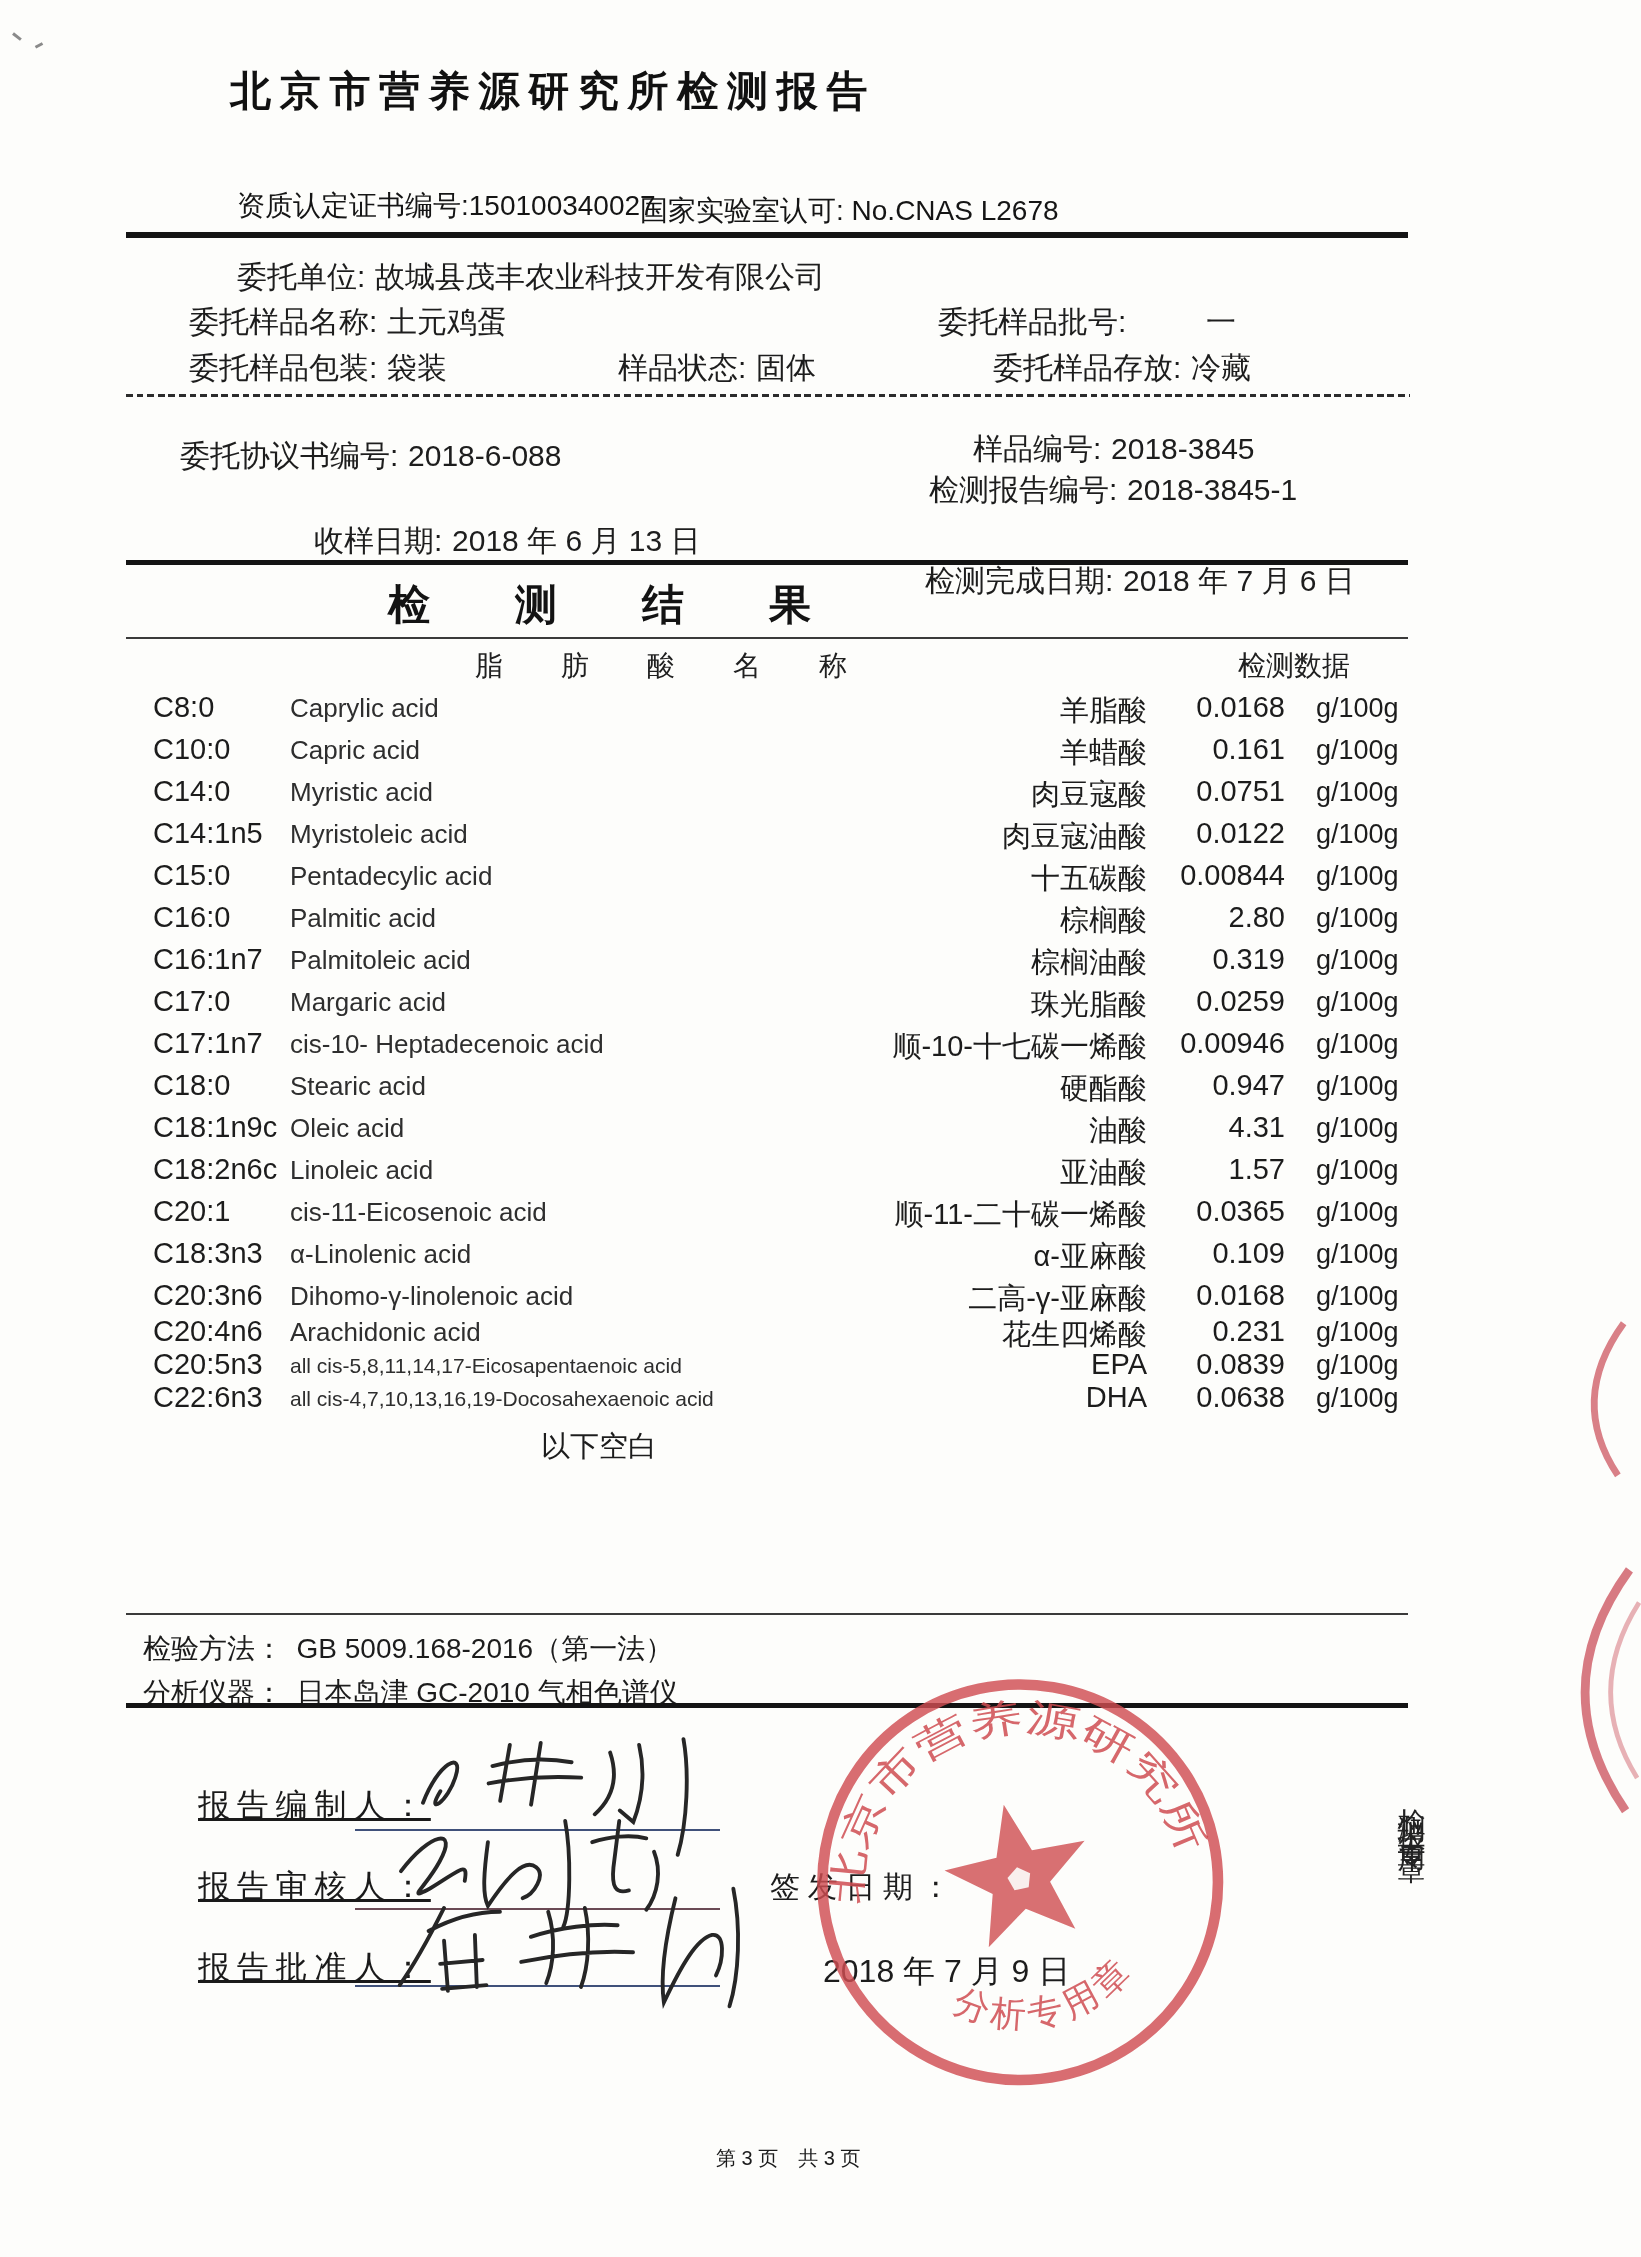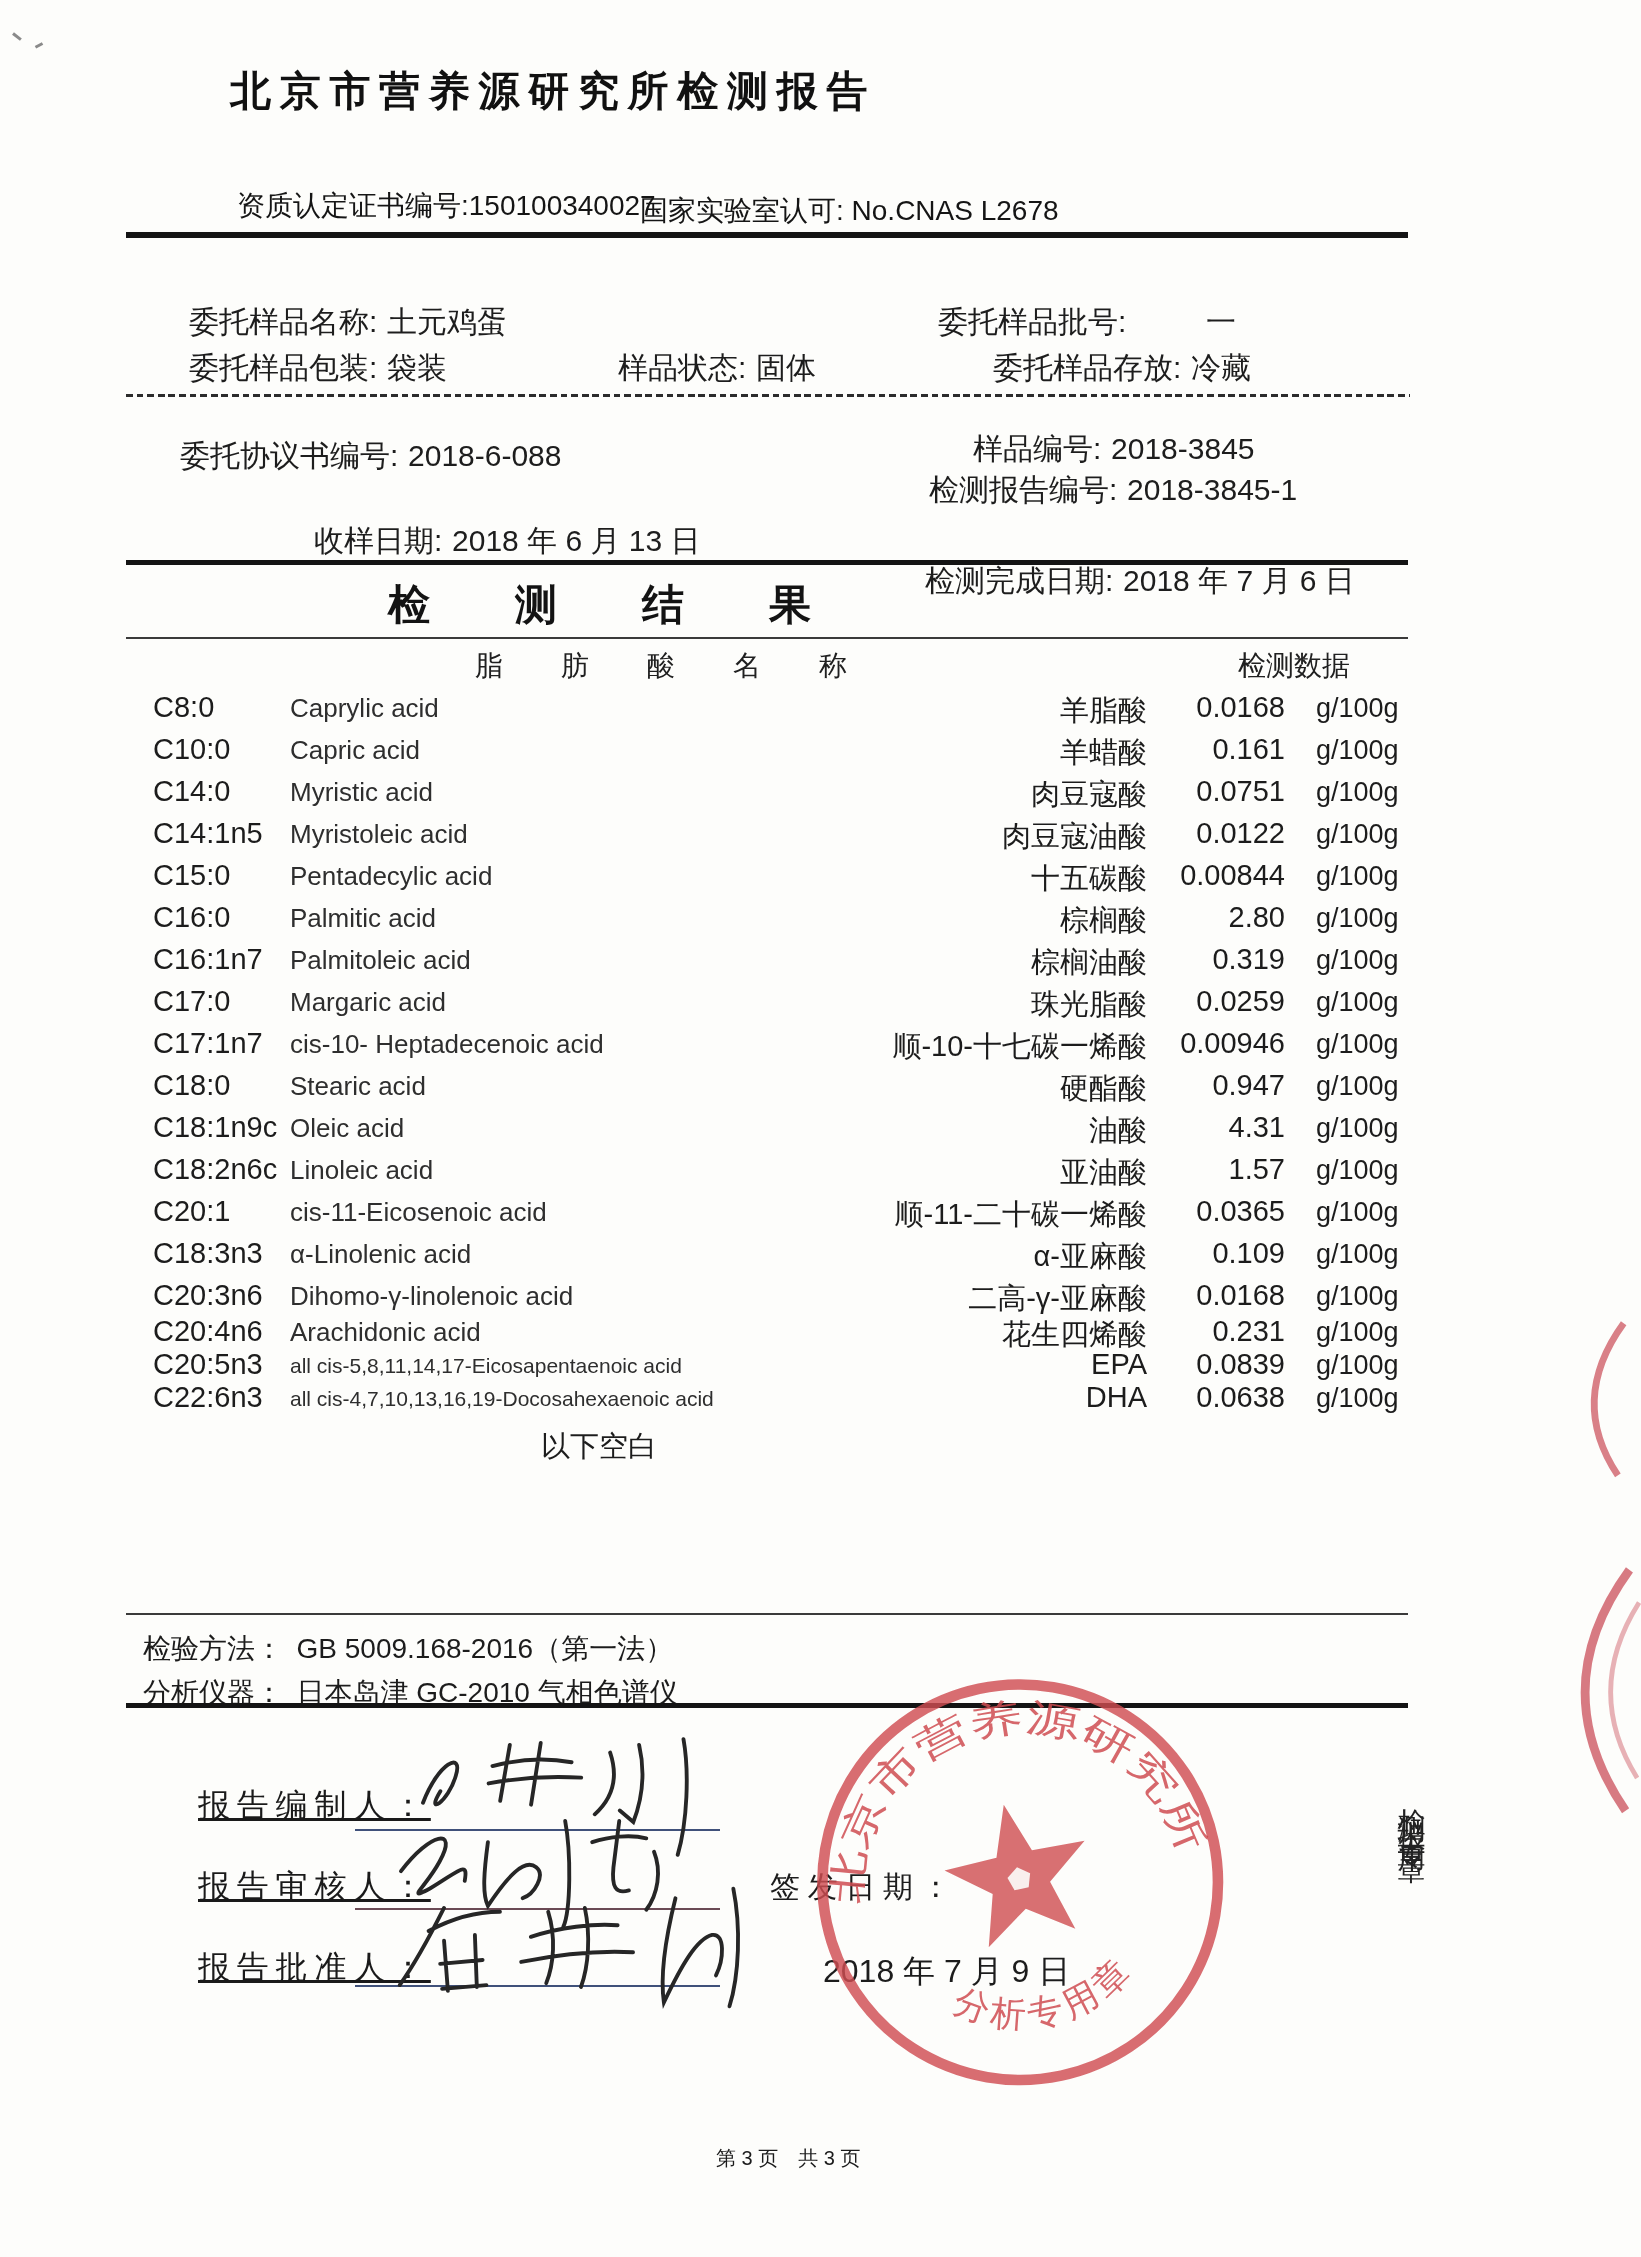--- a/index.html
+++ b/index.html
@@ -50,20 +50,23 @@
 <div class="page">
 
   <div class="speck" style="left:11.6px;top:35px;width:9.7px;height:2.9px;transform:rotate(38deg);"></div>
   <div class="speck" style="left:35px;top:44px;width:7.7px;height:2.9px;transform:rotate(-28deg);"></div>
 
   <div class="abs title" style="left:230px;top:64px;">北京市营养源研究所检测报告</div>
   <div class="abs cert" style="left:237px;top:187px;">资质认定证书编号:150100340027</div>
   <div class="abs cert" style="left:640px;top:192px;">国家实验室认可: No.CNAS L2678</div>
   <div class="hr-thick" style="top:232px;"></div>
 
+  <div class="abs info" style="left:237px;top:257px;">
+    <span class="lb">委托单位:</span><span>故城县茂丰农业科技开发有限公司</span>
+  </div>
   <div class="abs info" style="left:189px;top:302px;">
     <span class="lb">委托样品名称:</span><span>土元鸡蛋</span>
   </div>
   <div class="abs info" style="left:938px;top:302px;">
     <span class="lb">委托样品批号:</span><span style="margin-left:70px;">一</span>
   </div>
   <div class="abs info" style="left:189px;top:348px;">
     <span class="lb">委托样品包装:</span><span>袋装</span>
   </div>
   <div class="abs info" style="left:618px;top:348px;">

